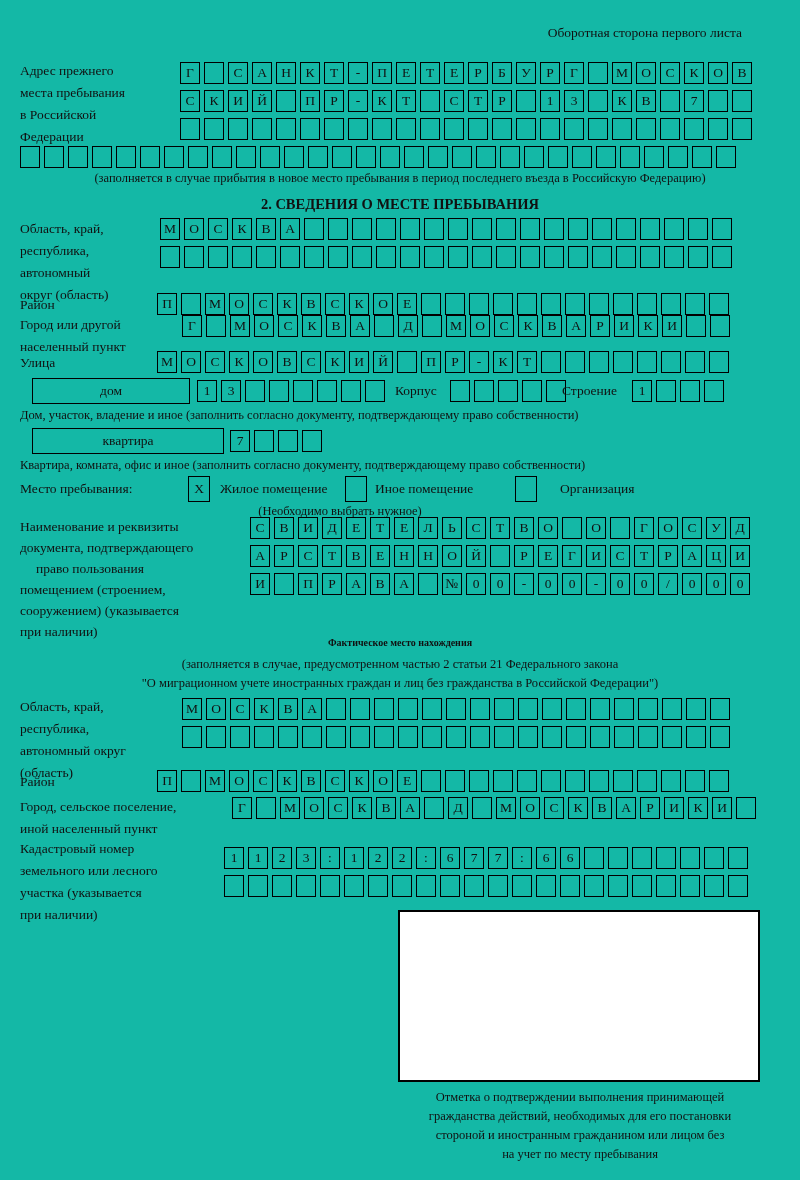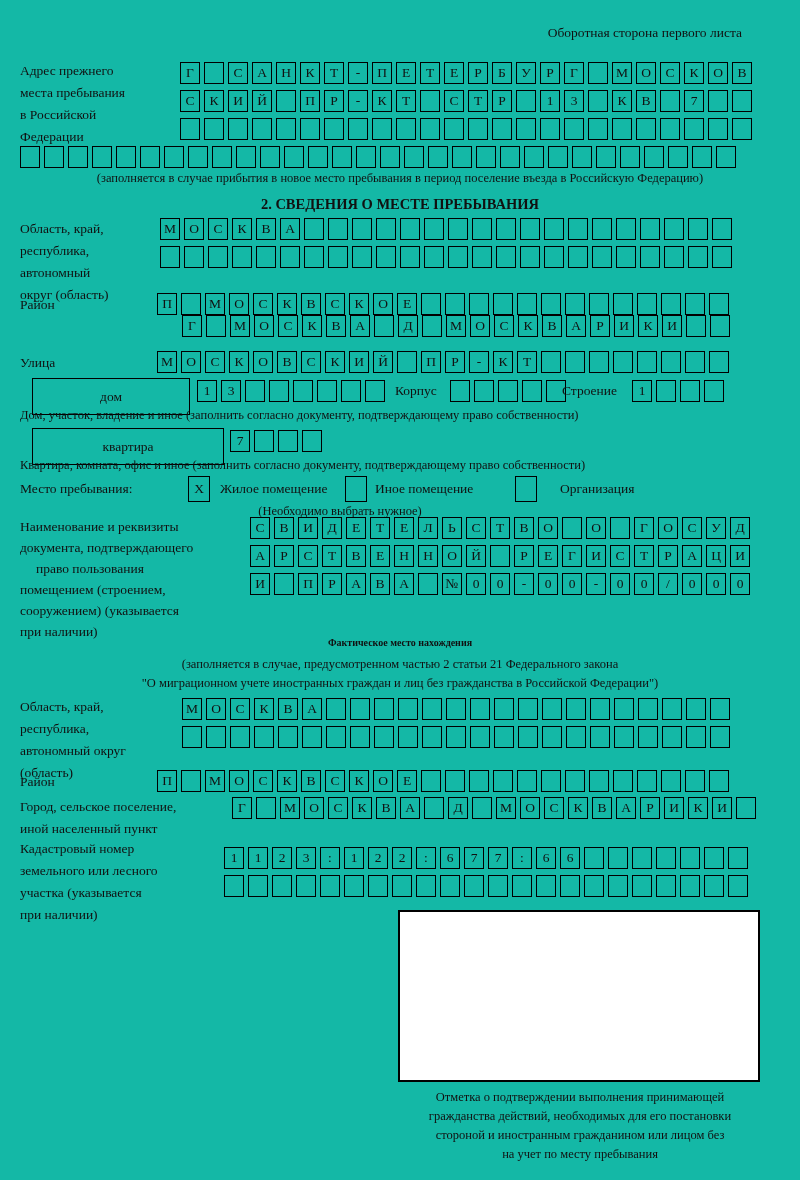--- a/index.html
+++ b/index.html
@@ -8,21 +8,21 @@
   .abs{position:absolute;}
   .lbl{font-size:13.5px;line-height:22px;white-space:nowrap;}
   .lbl-block div{font-size:13.5px;line-height:22px;white-space:nowrap;}
   .cap{font-size:12.5px;white-space:nowrap;}
   .center{width:800px;left:0;text-align:center;}
   .bold{font-weight:bold;}
   .cellrow{display:flex;gap:4px;}
   .cell{width:20px;height:22px;border:1.6px solid #000;box-sizing:border-box;
         display:flex;align-items:center;justify-content:center;
         font-size:13.5px;font-family:"Liberation Serif","DejaVu Serif",serif;}
-  .widebox{border:1.6px solid #000;box-sizing:border-box;height:37px;
+  .widebox{border:1.6px solid #000;box-sizing:border-box;height:26px;
            display:flex;align-items:center;justify-content:center;font-size:13.5px;}
   .chkbox{width:22px;height:26px;border:1.6px solid #000;box-sizing:border-box;
           display:flex;align-items:center;justify-content:center;font-size:13.5px;}
   .stampbox{border:2px solid #000;box-sizing:border-box;background:#fff;}
   .stamp-cap div{font-size:12.5px;line-height:19px;text-align:center;white-space:nowrap;}
 </style>
 </head>
 <body>
 
 <div id="page">
@@ -138,21 +138,21 @@
       <span class="cell"></span>
       <span class="cell"></span>
       <span class="cell"></span>
       <span class="cell"></span>
       <span class="cell"></span>
       <span class="cell"></span>
       <span class="cell"></span>
       <span class="cell"></span>
       <span class="cell"></span>
     </div>
-  <div class="abs cap center" style="top:171px;">(заполняется в случае прибытия в новое место пребывания в период поселение въезда в Российскую Федерацию)</div>
+  <div class="abs cap center" style="top:171px;">(заполняется в случае прибытия в новое место пребывания в период последнего въезда в Российскую Федерацию)</div>
 
   <div class="abs lbl bold center" style="top:193px;font-size:14.5px;">2. СВЕДЕНИЯ О МЕСТЕ ПРЕБЫВАНИЯ</div>
 
   <div class="abs lbl-block" style="left:20px;top:218px;">
     <div>Область, край,</div>
     <div>республика,</div>
     <div>автономный</div>
     <div>округ (область)</div>
   </div>
   <div class="abs cellrow" style="left:160px;top:218px;">
@@ -229,20 +229,24 @@
       <span class="cell"></span>
       <span class="cell"></span>
       <span class="cell"></span>
       <span class="cell"></span>
       <span class="cell"></span>
       <span class="cell"></span>
       <span class="cell"></span>
       <span class="cell"></span>
     </div>
 
+  <div class="abs lbl-block" style="left:20px;top:314px;">
+    <div>Город или другой</div>
+    <div>населенный пункт</div>
+  </div>
   <div class="abs cellrow" style="left:182px;top:315px;">
       <span class="cell">Г</span>
       <span class="cell"></span>
       <span class="cell">М</span>
       <span class="cell">О</span>
       <span class="cell">С</span>
       <span class="cell">К</span>
       <span class="cell">В</span>
       <span class="cell">А</span>
       <span class="cell"></span>

